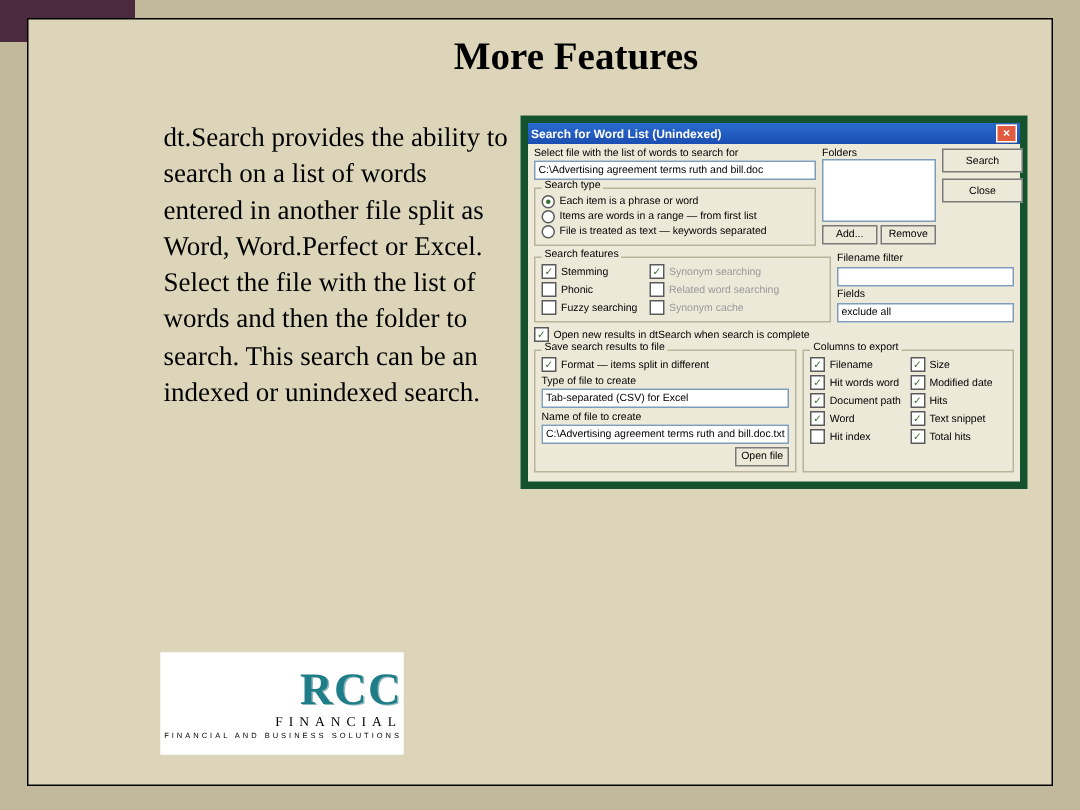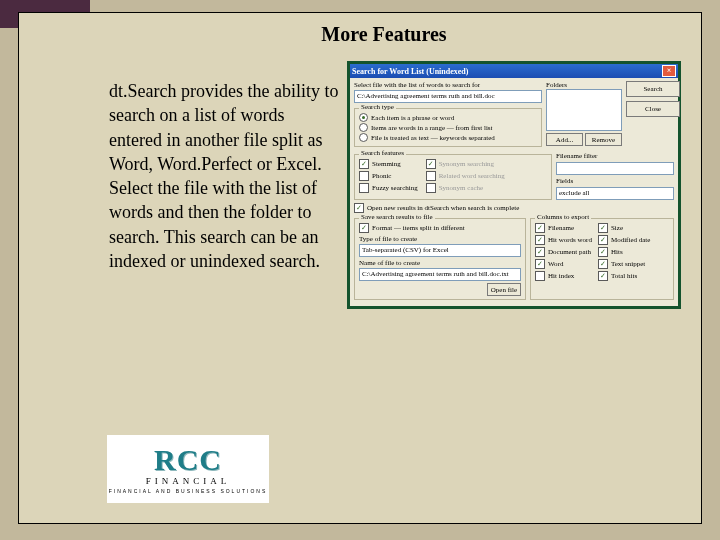--- a/index.html
+++ b/index.html
@@ -15,32 +15,32 @@
     background:#4b2a40;
   }
   .slide{
     position:absolute;left:18px;top:12px;right:18px;bottom:16px;
     background:#dcd5b9;
     border:1px solid #000;
   }
   .title{
     position:absolute;left:0;right:0;top:10px;
     text-align:center;
-    font-size:20px;font-weight:bold;padding-left:48px;
+    font-size:26px;font-weight:bold;padding-left:48px;
   }
   .bodytext{
     position:absolute;left:90px;top:66px;width:230px;
     font-size:18px;line-height:1.35;
   }
 
   
   .dlg{
-    position:absolute;left:328px;top:48px;width:328px;
-    font-family:Liberation Serif, serif;font-size:8px;
-    background:#ece9d8;border:3px solid #14532d;
+    position:absolute;left:328px;top:64px;width:328px;
+    font-family:Liberation Sans, sans-serif;font-size:8px;
+    background:#ece9d8;border:5px solid #14532d;
   }
   .dlg-titlebar{
     height:14px;background:linear-gradient(#2a6ccf,#1b4db2);
     color:#fff;display:flex;align-items:center;justify-content:space-between;
     padding:0 2px;font-weight:bold;font-size:8px;
   }
   .dlg-close{
     width:12px;height:10px;background:#e25b3f;color:#fff;
     display:flex;align-items:center;justify-content:center;
     font-size:8px;border:1px solid #fff;line-height:1;
@@ -80,21 +80,21 @@
   .btn-wide{width:44px}
   .btn-sm{height:11px;padding:0 3px}
   .col{display:flex;flex-direction:column}
   .dim{color:#999}
   .thin{height:11px}
 
   
   .logo{
     position:absolute;left:88px;bottom:20px;width:160px;height:66px;
     background:#fff;border:1px solid #fff;
-    display:flex;flex-direction:column;align-items:center;justify-content:center;
+    display:flex;flex-direction:column;align-items:flex-end;justify-content:center;
   }
   .logo .r1{
     font-family:Georgia,"Times New Roman",serif;font-weight:bold;
     font-size:30px;letter-spacing:1px;color:#1f7d88;line-height:1;
     text-shadow:1px 1px 0 #8fb9bd;
   }
   .logo .r2{
     font-family:"Times New Roman",serif;letter-spacing:4px;font-size:9px;color:#000;margin-top:1px;
   }
   .logo .r3{

